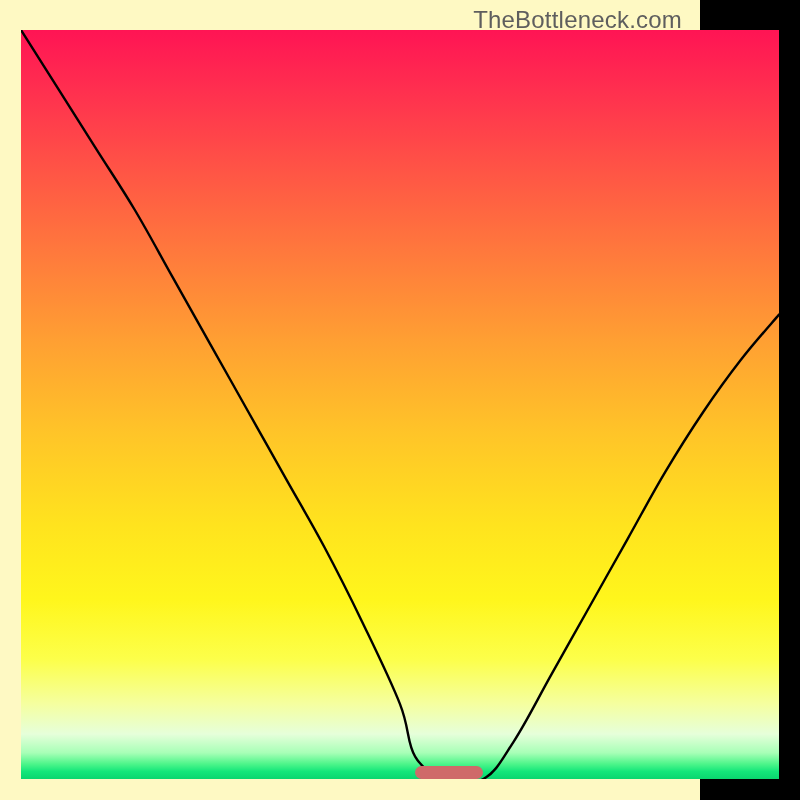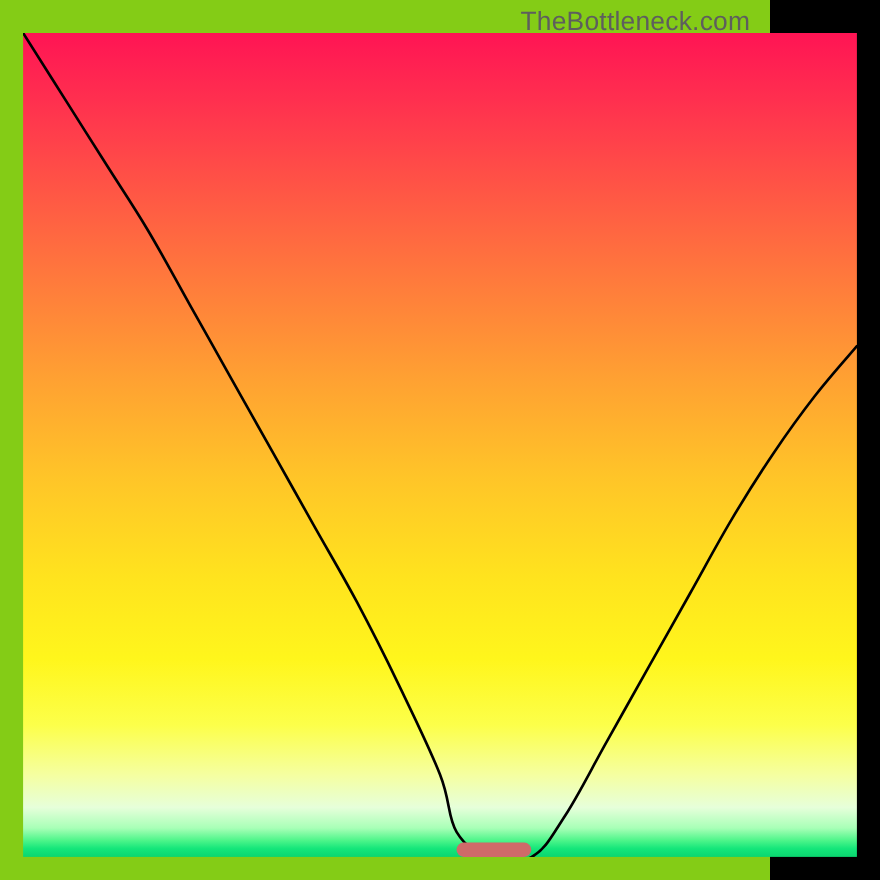--- a/index.html
+++ b/index.html
@@ -8,21 +8,21 @@
     width: 800px;
     height: 800px;
     background: #000;
     overflow: hidden;
     font-family: Arial, Helvetica, sans-serif;
   }
   .frame {
     position: relative;
     width: 700px;
     height: 800px;
-    background: #84cc16;
+    background: #fef9c3;
   }
   .watermark {
     position: absolute;
     top: 6px;
     right: 18px;
     color: #5e5e5e;
     font-size: 24px;
     font-weight: 400;
     letter-spacing: 0.2px;
     z-index: 3;

